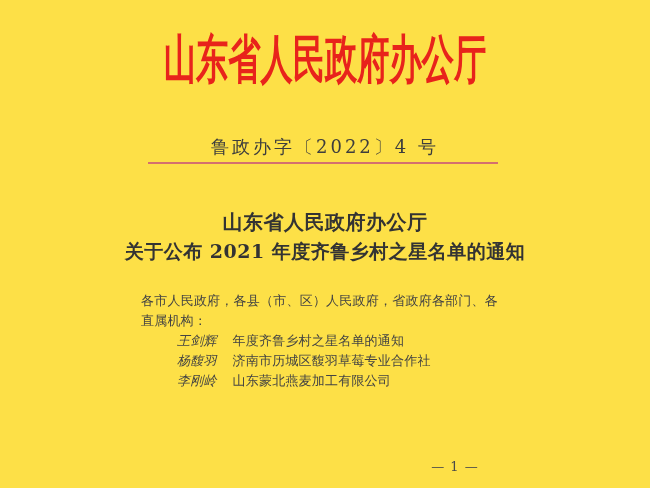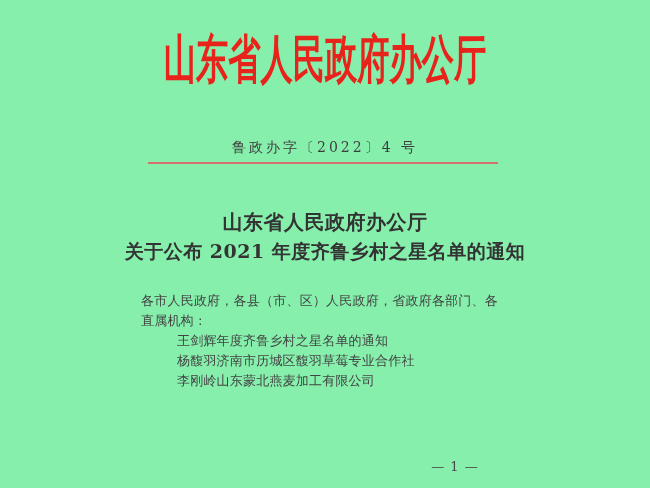--- a/index.html
+++ b/index.html
@@ -9,33 +9,33 @@
     --title-ink:#333333;
   }
   html,body{margin:0;padding:0;}
   body{
     width:650px;height:488px;
     background:#ffffff;
     position:relative;overflow:hidden;
     font-family:"DejaVu Serif","Liberation Serif",serif;
     color:var(--ink);
   }
-  .page{position:absolute;inset:0;background:#86efac;}
+  .page{position:absolute;inset:0;background:#fde047;}
 
   .masthead{
     position:absolute;top:31px;left:0;width:650px;
     text-align:center;white-space:nowrap;
     color:var(--masthead-red);
     font-weight:bold;font-size:52px;line-height:56px;
     transform:scaleX(0.62);transform-origin:50% 50%;
     letter-spacing:0px;
   }
   .doc-number{
     position:absolute;top:138px;left:0;width:650px;
-    text-align:center;font-size:14px;line-height:18px;
+    text-align:center;font-size:18px;line-height:18px;
     color:#3d3d3d;letter-spacing:3px;white-space:nowrap;
   }
   .red-rule{
     position:absolute;top:162px;left:148px;width:350px;height:2px;
     background:var(--rule-red);
   }
   .title-block{
     position:absolute;top:207px;left:-5px;width:660px;
     text-align:center;font-weight:bold;color:var(--title-ink);
     white-space:nowrap;
@@ -45,21 +45,21 @@
 
   .body-block{
     position:absolute;left:141px;top:291px;width:357px;
     font-size:13px;line-height:20px;letter-spacing:0.2px;
     color:#434343;text-align:justify;
   }
   .body-block p{margin:0;}
   .para-indent{text-indent:2em;}
   .star-list{margin:0;padding:0;}
   .star-row{padding-left:36px;white-space:nowrap;}
-  .star-name{margin-right:0;}
+  .star-name{margin-right:16px;font-style:italic;}
 
   .page-number{
     position:absolute;top:459px;left:415px;width:80px;
     text-align:center;font-size:13px;line-height:16px;
     color:#4a4a4a;letter-spacing:1px;white-space:nowrap;
   }
 </style>
 </head>
 <body>
 

